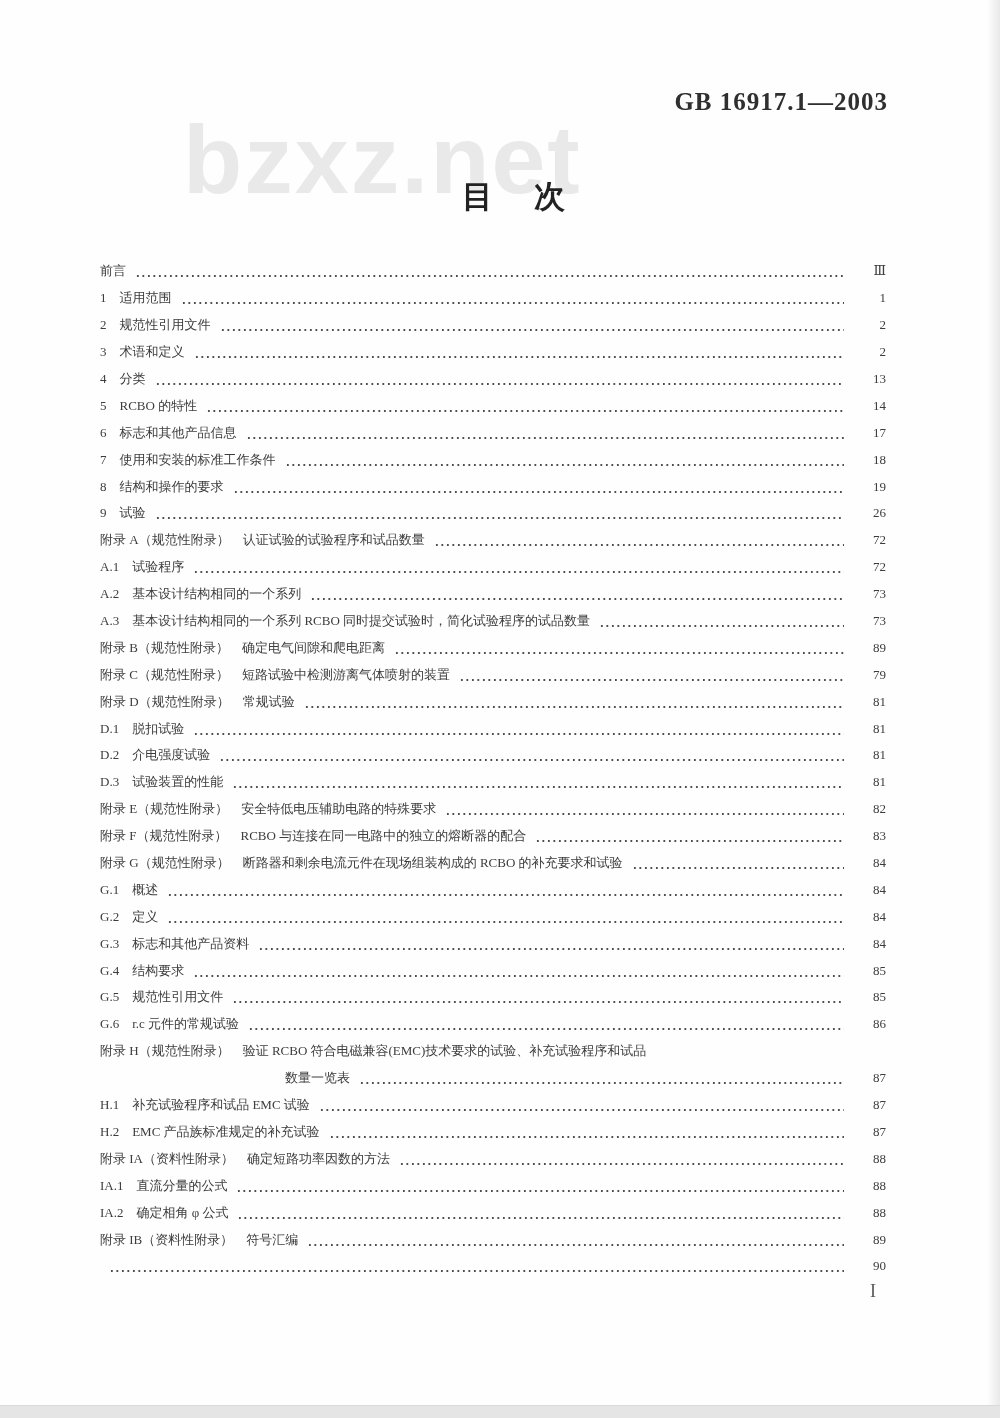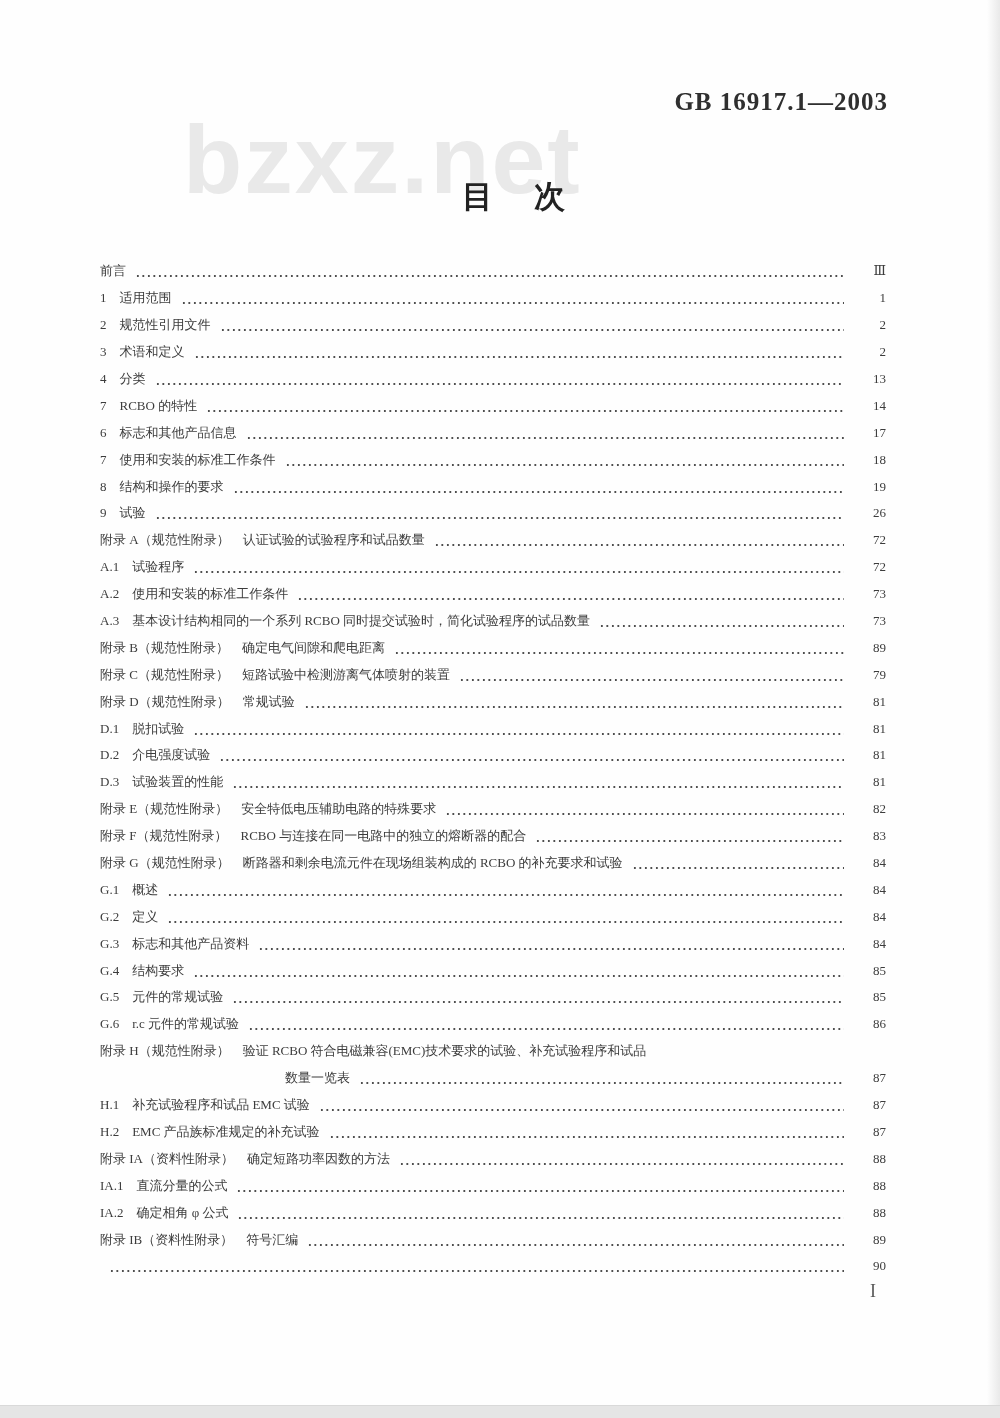--- a/index.html
+++ b/index.html
@@ -127,21 +127,21 @@
         <span class="toc-label">3　术语和定义</span>
         <span class="toc-leader"></span>
         <span class="toc-page">2</span>
       </div>
       <div class="toc-row">
         <span class="toc-label">4　分类</span>
         <span class="toc-leader"></span>
         <span class="toc-page">13</span>
       </div>
       <div class="toc-row">
-        <span class="toc-label">7　RCBO 的特性</span>
+        <span class="toc-label">5　RCBO 的特性</span>
         <span class="toc-leader"></span>
         <span class="toc-page">14</span>
       </div>
       <div class="toc-row">
         <span class="toc-label">6　标志和其他产品信息</span>
         <span class="toc-leader"></span>
         <span class="toc-page">17</span>
       </div>
       <div class="toc-row">
         <span class="toc-label">7　使用和安装的标准工作条件</span>
@@ -162,21 +162,21 @@
         <span class="toc-label">附录 A（规范性附录）　认证试验的试验程序和试品数量</span>
         <span class="toc-leader"></span>
         <span class="toc-page">72</span>
       </div>
       <div class="toc-row">
         <span class="toc-label">A.1　试验程序</span>
         <span class="toc-leader"></span>
         <span class="toc-page">72</span>
       </div>
       <div class="toc-row">
-        <span class="toc-label">A.2　使用和安装的标准工作条件</span>
+        <span class="toc-label">A.2　基本设计结构相同的一个系列</span>
         <span class="toc-leader"></span>
         <span class="toc-page">73</span>
       </div>
       <div class="toc-row">
         <span class="toc-label">A.3　基本设计结构相同的一个系列 RCBO 同时提交试验时，简化试验程序的试品数量</span>
         <span class="toc-leader"></span>
         <span class="toc-page">73</span>
       </div>
       <div class="toc-row">
         <span class="toc-label">附录 B（规范性附录）　确定电气间隙和爬电距离</span>
@@ -237,21 +237,21 @@
         <span class="toc-label">G.3　标志和其他产品资料</span>
         <span class="toc-leader"></span>
         <span class="toc-page">84</span>
       </div>
       <div class="toc-row">
         <span class="toc-label">G.4　结构要求</span>
         <span class="toc-leader"></span>
         <span class="toc-page">85</span>
       </div>
       <div class="toc-row">
-        <span class="toc-label">G.5　元件的常规试验</span>
+        <span class="toc-label">G.5　规范性引用文件</span>
         <span class="toc-leader"></span>
         <span class="toc-page">85</span>
       </div>
       <div class="toc-row">
         <span class="toc-label">G.6　r.c 元件的常规试验</span>
         <span class="toc-leader"></span>
         <span class="toc-page">86</span>
       </div>
       <div class="toc-row">
         <span class="toc-label">附录 H（规范性附录）　验证 RCBO 符合电磁兼容(EMC)技术要求的试验、补充试验程序和试品</span>

